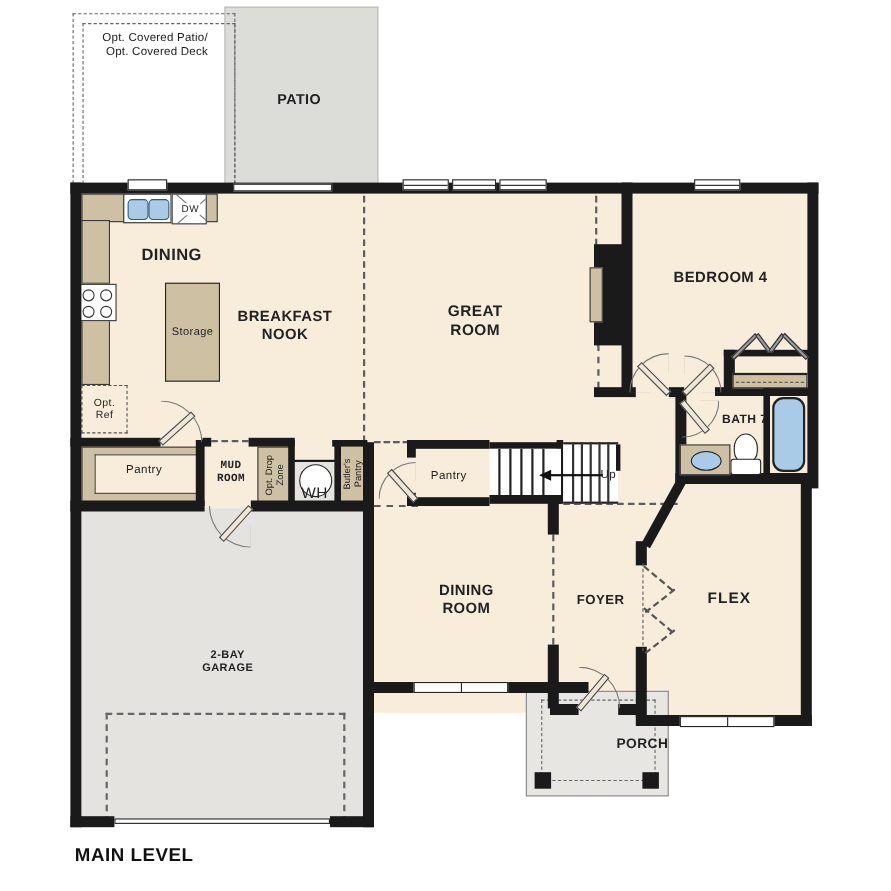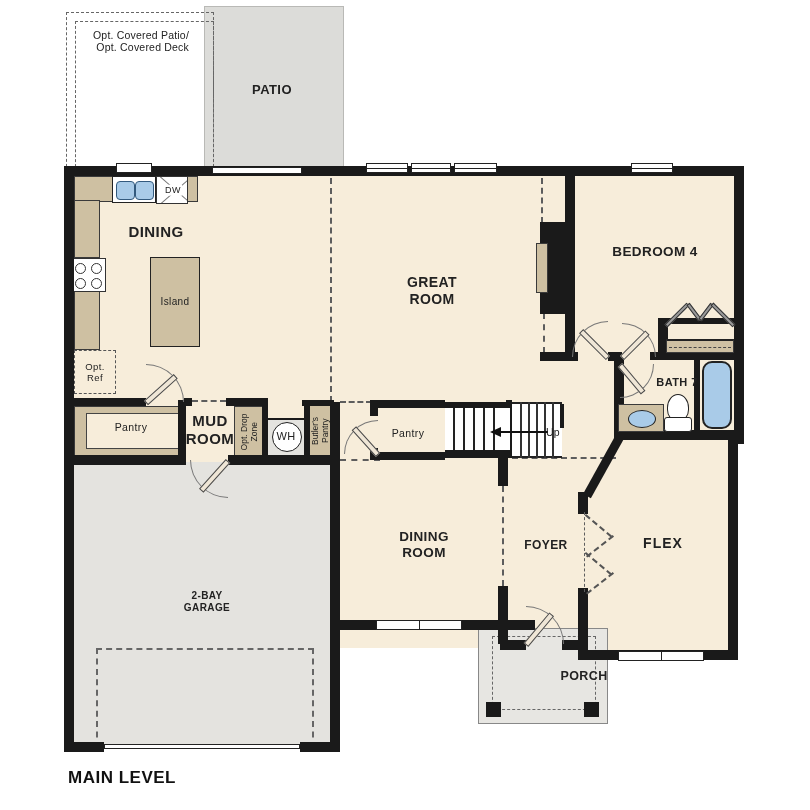--- a/index.html
+++ b/index.html
@@ -217,32 +217,34 @@
   <div class="dseg" style="left:586px;top:552px;width:34px;transform:rotate(40deg);"></div>
   <div class="dseg" style="left:586px;top:593px;width:34px;transform:rotate(-38deg);"></div>
 
   <div class="w" style="left:486px;top:702px;width:15px;height:15px;"></div>
   <div class="w" style="left:584px;top:702px;width:15px;height:15px;"></div>
 
   <div class="lbl" style="left:141px;top:41px;font-size:10.5px;letter-spacing:.2px;text-align:right;">Opt. Covered Patio/
 Opt. Covered Deck</div>
   <div class="lbl b" style="left:272px;top:90px;font-size:13px;">PATIO</div>
   <div class="lbl b" style="left:156px;top:232px;font-size:15px;">DINING</div>
-  <div class="lbl" style="left:175px;top:302px;font-size:10px;">Island</div>
+  <div class="lbl b" style="left:259px;top:296px;font-size:13.5px;">BREAKFAST
+NOOK</div>
+  <div class="lbl" style="left:175px;top:302px;font-size:10px;">Storage</div>
   <div class="lbl b" style="left:432px;top:291px;font-size:14px;">GREAT
 ROOM</div>
   <div class="lbl b" style="left:655px;top:252px;font-size:13.5px;">BEDROOM 4</div>
   <div class="lbl" style="left:95px;top:372px;font-size:9.5px;">Opt.
 Ref</div>
   <div class="lbl" style="left:131px;top:427px;font-size:10.5px;">Pantry</div>
-  <div class="lbl b" style="left:210px;top:430px;font-size:15px;">MUD
+  <div class="lbl b" style="left:210px;top:430px;font-size:10px;font-family:Liberation Mono, monospace;">MUD
 ROOM</div>
   <div class="lbl vtext" style="left:249px;top:432px;font-size:8.5px;">Opt. Drop
 Zone</div>
-  <div class="lbl" style="left:286px;top:436px;font-size:11px;">WH</div>
+  <div class="lbl" style="left:286px;top:448px;font-size:14px;">WH</div>
   <div class="lbl vtext" style="left:320px;top:431px;font-size:8.5px;">Butler's
 Pantry</div>
   <div class="lbl" style="left:408px;top:433px;font-size:10.5px;">Pantry</div>
   <div class="lbl" style="left:553px;top:432px;font-size:10.5px;">Up</div>
   <div class="lbl b" style="left:677px;top:382px;font-size:11px;">BATH 7</div>
   <div class="lbl b" style="left:424px;top:545px;font-size:13.5px;">DINING
 ROOM</div>
   <div class="lbl b" style="left:546px;top:545px;font-size:12px;">FOYER</div>
   <div class="lbl b" style="left:663px;top:543px;font-size:14px;letter-spacing:1px;">FLEX</div>
   <div class="lbl b" style="left:207px;top:602px;font-size:10px;">2-BAY

